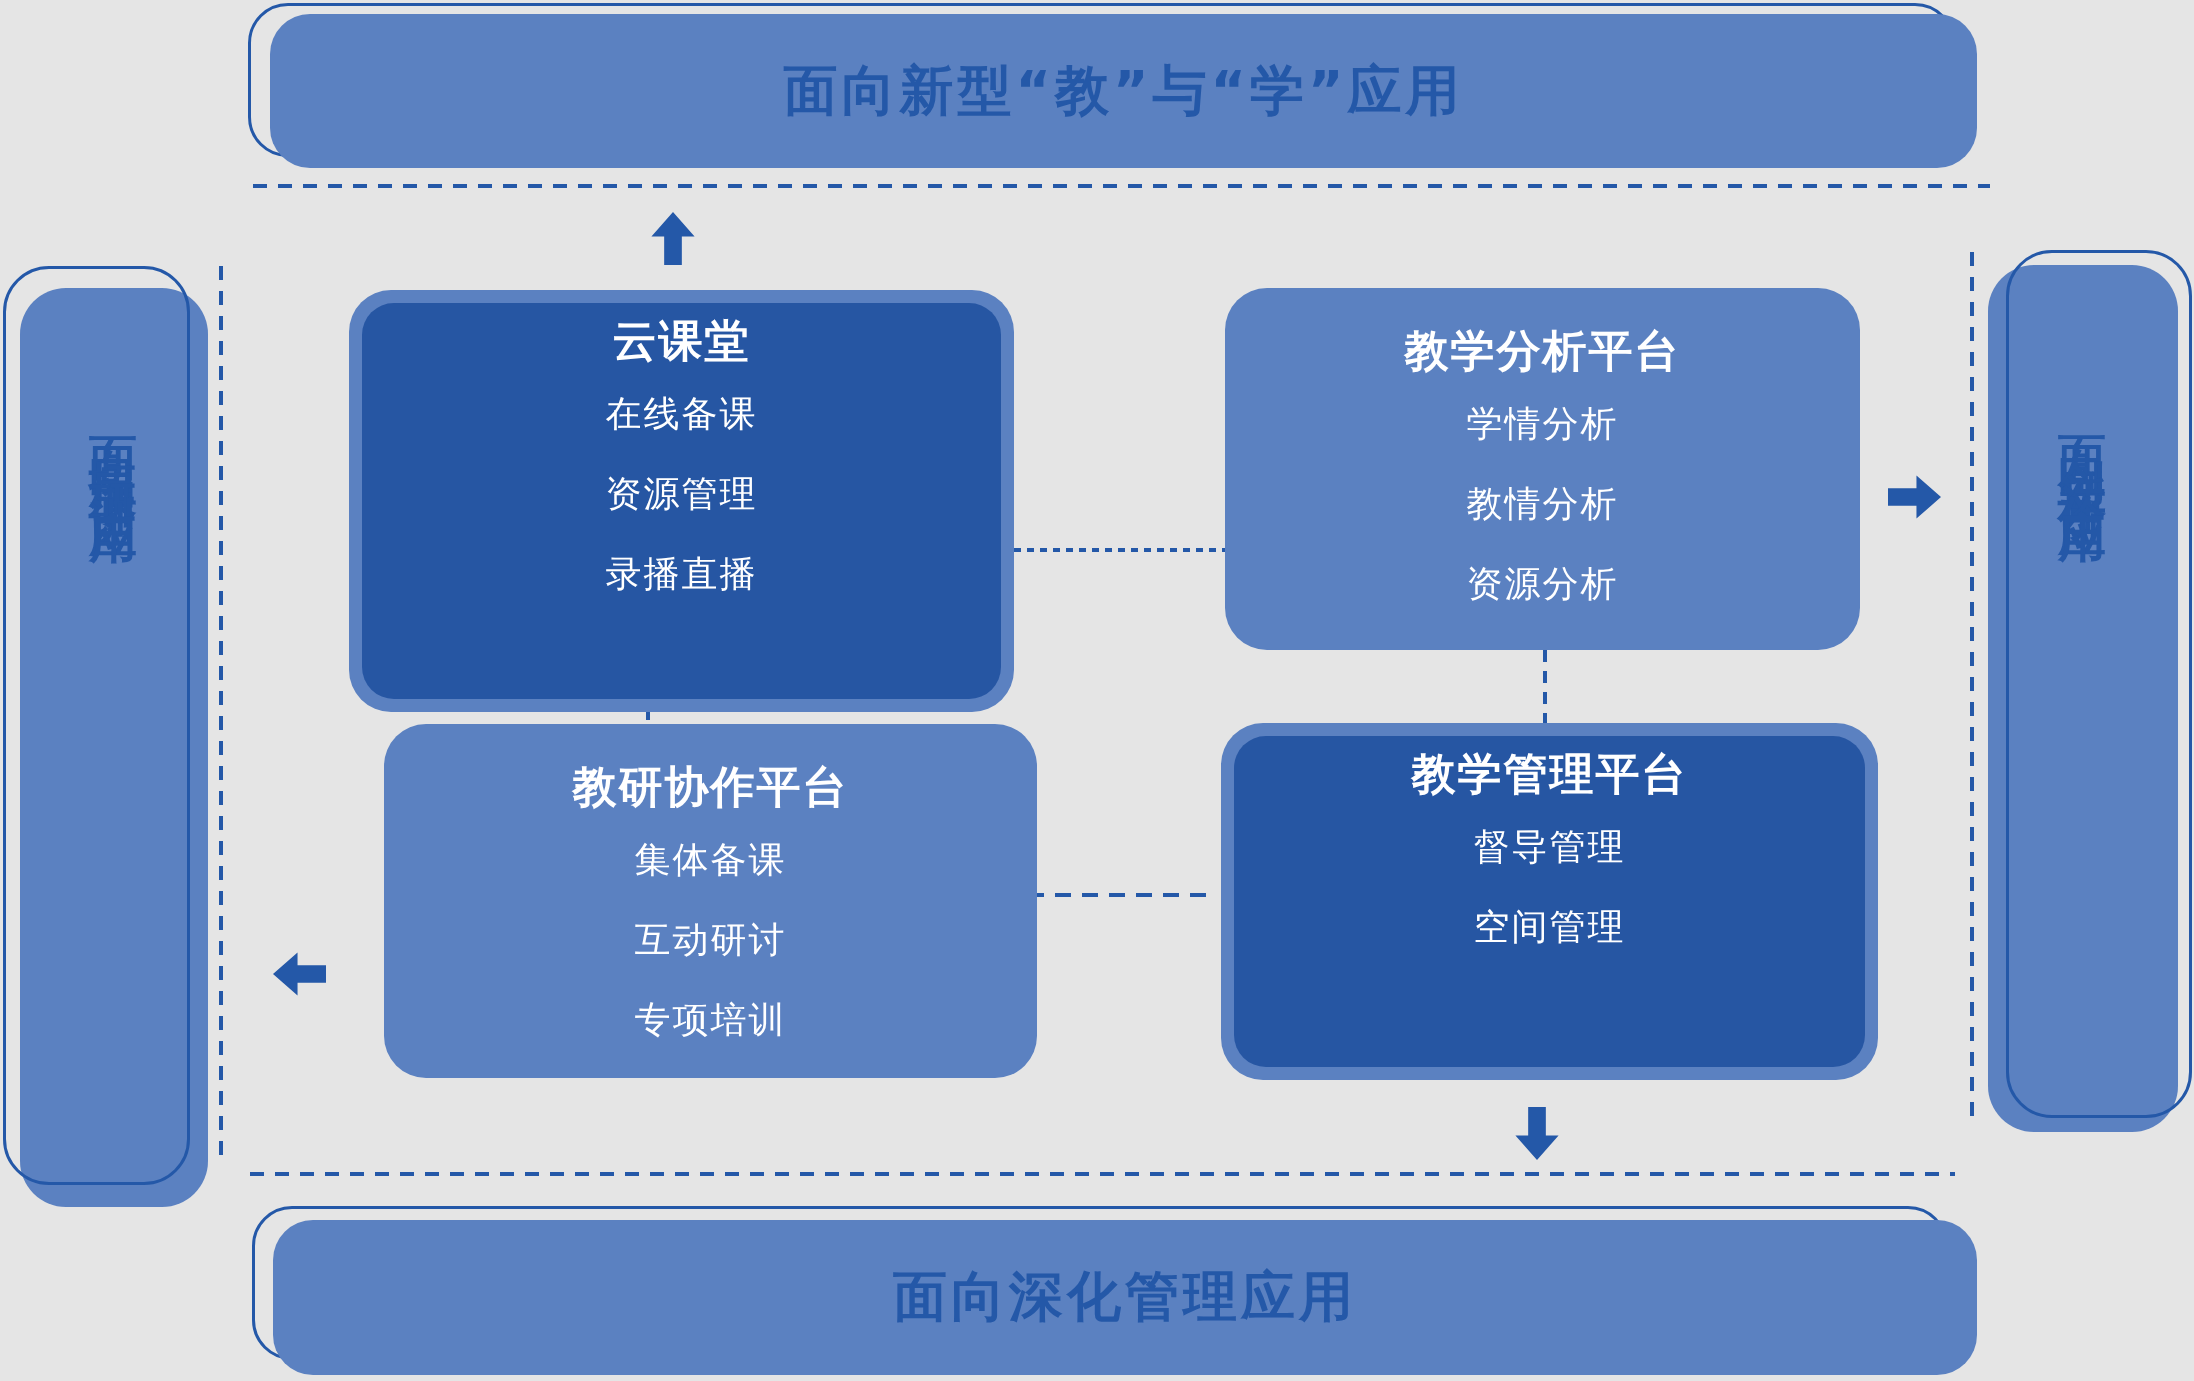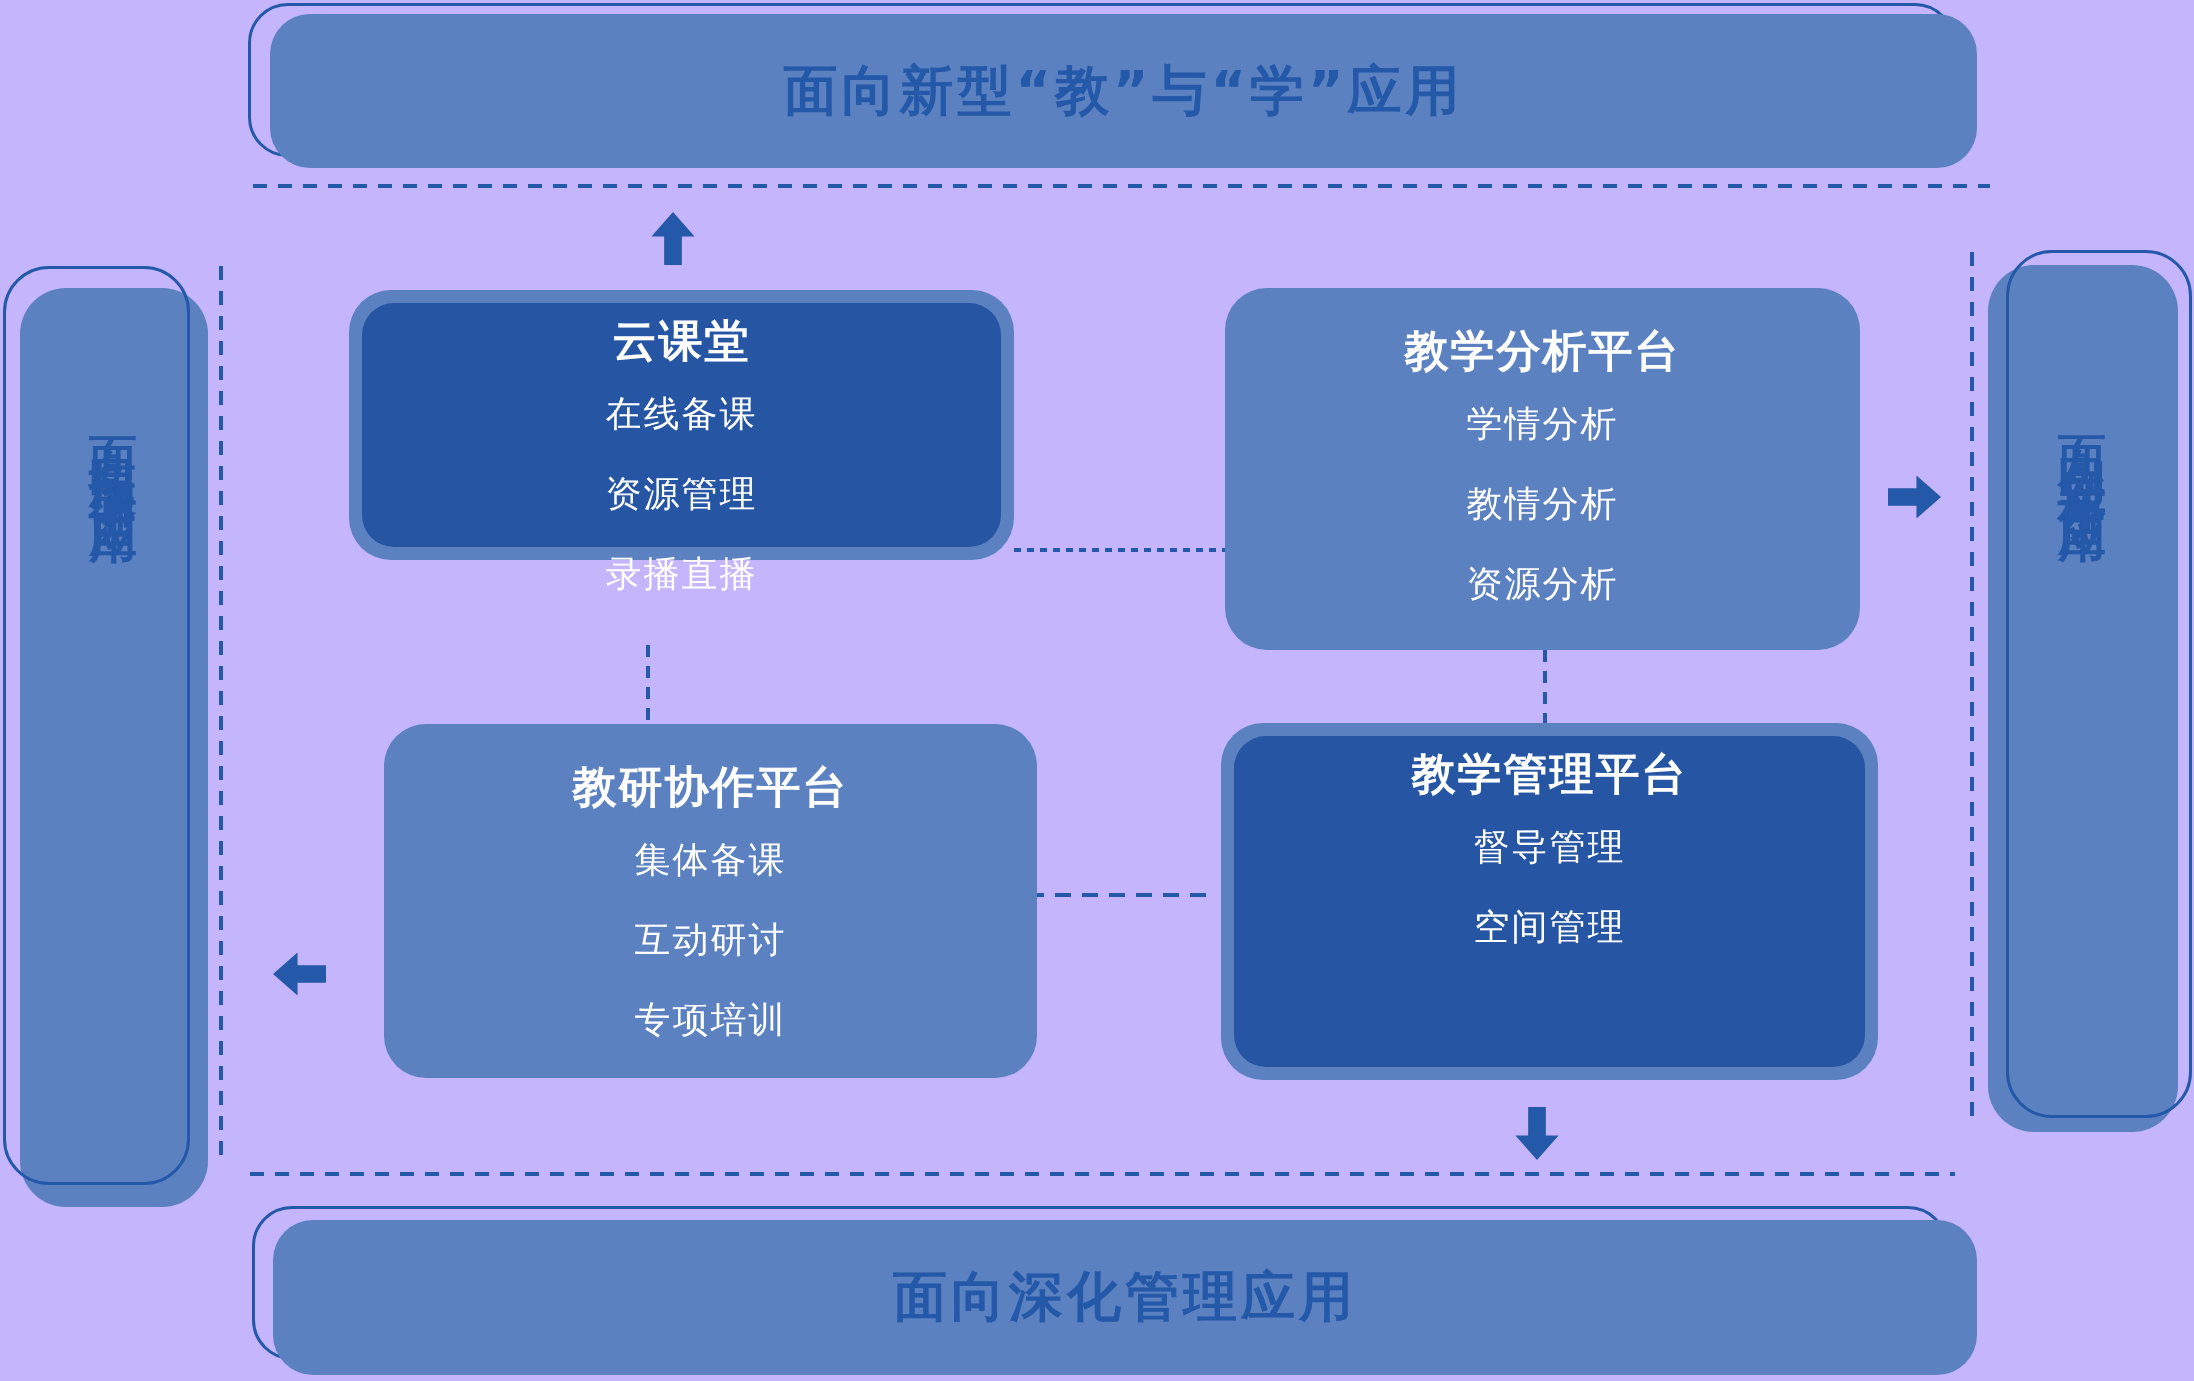--- a/index.html
+++ b/index.html
@@ -2,21 +2,21 @@
 <html style="--light: #5B81C1; --dark: #2656A3; --accent: #2458A8;"><head>
 <meta charset="utf-8">
 <style>
   :root{
     --light:#5B81C1;
     --dark:#2656A3;
     --accent:#2458A8;
   }
   html,body{margin:0;padding:0;background:#ffffff;}
   body{font-family:"DejaVu Sans","Liberation Sans",sans-serif;}
-  .stage{position:relative;width:2194px;height:1381px;background:#c4b5fd;overflow:hidden;}
+  .stage{position:relative;width:2194px;height:1381px;background:#e5e5e5;overflow:hidden;}
 
   
   .banner-outline{position:absolute;border:3px solid var(--accent);background:transparent;}
   .banner-fill{position:absolute;background:var(--light);}
   .banner-label{position:absolute;display:flex;align-items:center;justify-content:center;
     color:var(--accent);font-weight:bold;}
 
   .top-banner-outline{left:248px;top:3px;width:1701px;height:148px;border-radius:40px;}
   .top-banner-fill{left:270px;top:14px;width:1707px;height:154px;border-radius:40px;}
   .top-banner-label{left:270px;top:14px;width:1707px;height:154px;font-size:54px;letter-spacing:4px;}
@@ -56,21 +56,21 @@
   .conn-v2{left:1543px;top:650px;height:73px;}
   .conn-h{position:absolute;height:4px;}
   .conn-h1{left:1014px;top:548px;width:211px;
     background:repeating-linear-gradient(90deg,var(--accent) 0 7px,transparent 7px 13px);}
   .conn-h2{left:1001px;top:893px;width:208px;
     background:repeating-linear-gradient(90deg,var(--accent) 0 16px,transparent 16px 27px);}
 
   
   .pbox{position:absolute;background:var(--light);border-radius:42px;}
   .pbox-inner{position:absolute;inset:13px;background:var(--dark);border-radius:32px;}
-  .box1{left:349px;top:290px;width:665px;height:270px;}
+  .box1{left:349px;top:290px;width:665px;height:422px;}
   .box2{left:1225px;top:288px;width:635px;height:362px;}
   .box3{left:348px;top:724px;width:653px;height:354px;margin-left:36px;}
   .box4{left:1209px;top:723px;width:657px;height:357px;margin-left:12px;}
 
   .box-content{position:absolute;inset:0;display:flex;flex-direction:column;align-items:center;
     color:#ffffff;box-sizing:border-box;}
   .box-content.on-dark{padding-top:18px;}
   .box-content.on-light{padding-top:30px;}
   .box-title{font-size:44px;font-weight:bold;line-height:66px;letter-spacing:2px;}
   .box-item{font-size:36px;line-height:80px;letter-spacing:2px;font-weight:normal;}

